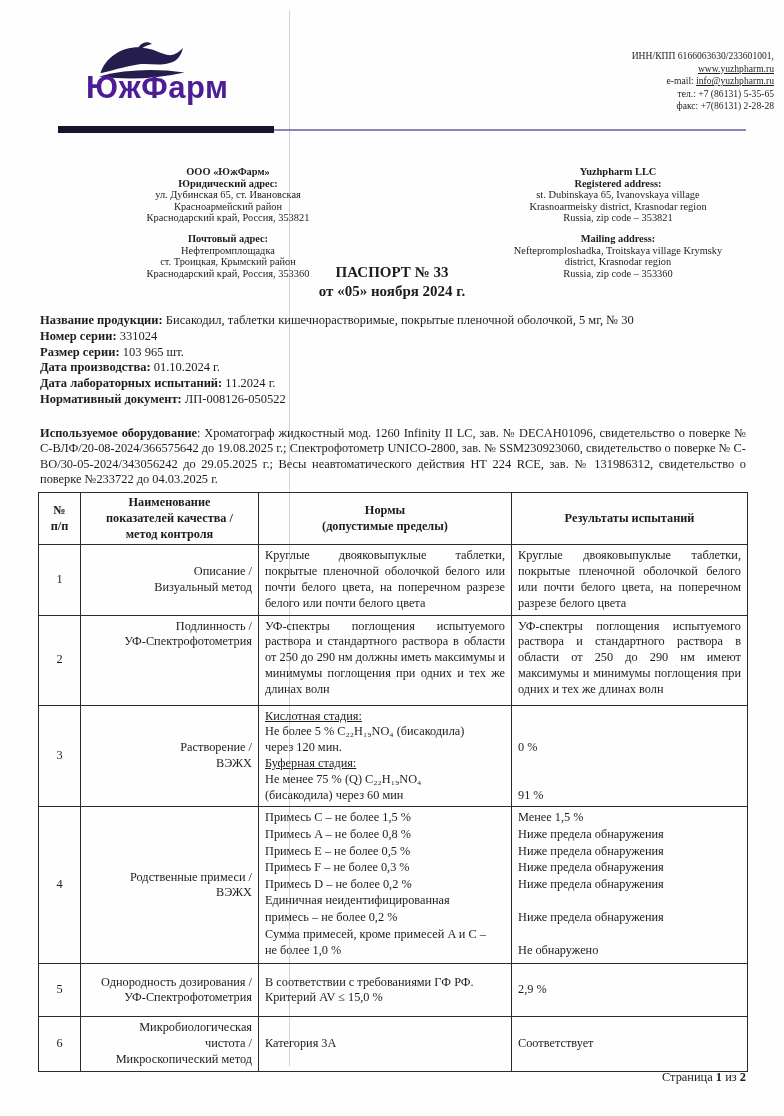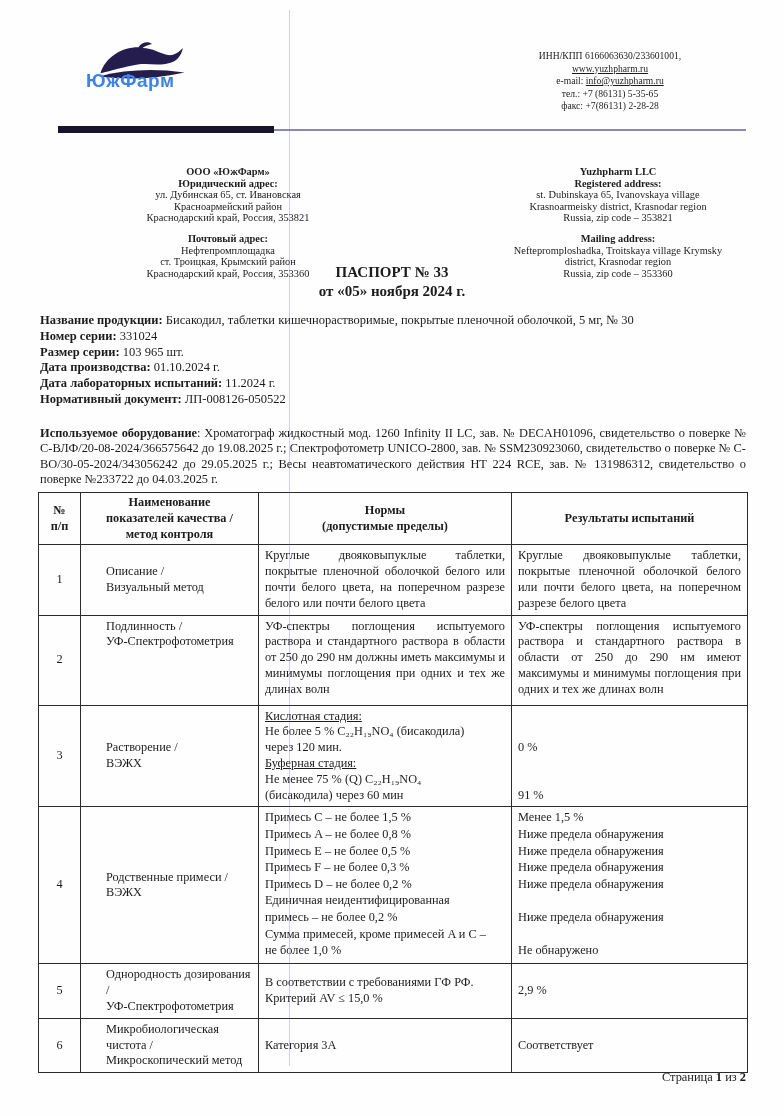--- a/index.html
+++ b/index.html
@@ -3,22 +3,22 @@
 <meta charset="utf-8">
 <style>
   * { margin:0; padding:0; box-sizing:border-box; }
   body { background:#e8e8e8; font-family:"Liberation Serif","DejaVu Serif",serif; }
   .page { position:relative; width:784px; height:1116px; background:#fefefe; color:#1c1c1c; overflow:hidden; margin:0 auto; }
 
   
   .header-row { position:relative; height:128px; }
   .logo { position:absolute; left:86px; top:40px; width:190px; }
   .logo svg { display:block; margin-left:6px; }
-  .logo-text { font-family:"Liberation Sans","DejaVu Sans",sans-serif; font-weight:bold; font-size:19px; color:#3b82f6; margin-top:-16px; letter-spacing:0.5px; }
-  .contacts { position:absolute; left:446px; top:50px; width:328px; text-align:center; font-size:9.6px; line-height:12.6px; }
+  .logo-text { font-family:"Liberation Sans","DejaVu Sans",sans-serif; font-weight:bold; font-size:31px; color:#4c1d95; margin-top:-16px; letter-spacing:0.5px; }
+  .contacts { position:absolute; left:446px; top:50px; width:328px; text-align:right; font-size:9.6px; line-height:12.6px; }
   .u { text-decoration:underline; }
 
   .divider { position:absolute; top:126px; left:0; width:100%; height:8px; }
   .divider .thick { position:absolute; left:58px; top:0; width:216px; height:7px; background:#17142c; }
   .divider .thin  { position:absolute; left:274px; top:3px; width:472px; height:2px; background:#8a86ba; }
 
   
   .addresses { position:absolute; top:146px; left:0; width:100%; font-size:10.4px; line-height:11.6px; }
   .addr { position:absolute; text-align:center;margin-top:20px; }
   .addr.ru { left:78px;  width:300px; }
@@ -32,21 +32,21 @@
   
   .details { position:absolute; top:313px; left:40px; width:708px; font-size:12.5px; line-height:15.8px; }
   .equipment { position:absolute; top:426px; left:40px; width:706px; font-size:12.4px; line-height:15.4px; text-align:justify; }
 
   
   .qc-table { position:absolute; top:492px; left:38px; border-collapse:collapse; table-layout:fixed; width:709px; font-size:12.3px; line-height:15.8px; }
   .qc-table td, .qc-table th { border:1.6px solid #2b2b2b; vertical-align:top; padding:3px 6px; font-weight:normal; text-align:left; }
   .qc-table th { text-align:center; vertical-align:middle; font-weight:bold; padding:2px 3px; }
   col.c-num { width:42px; } col.c-name { width:178px; } col.c-norm { width:253px; } col.c-res { width:236px; }
   td.num { text-align:center; vertical-align:middle; }
-  td.name { padding-left:25px; }
+  td.name { padding-left:18px;text-align:right; }
   td.vmid { vertical-align:middle; }
   td.just div.jp { text-align:justify; }
   .ln { min-height:15.8px; }
   .ln9 { min-height:16.6px; }
   .ul { text-decoration:underline; }
   .res-gap2 { margin-top:31.6px; }
   tr.h-hdr  > * { height:51px; }
   tr.h-r1 > td { height:66px; }
   tr.h-r2 > td { height:90px; }
   tr.h-r3 > td { height:96px; }

